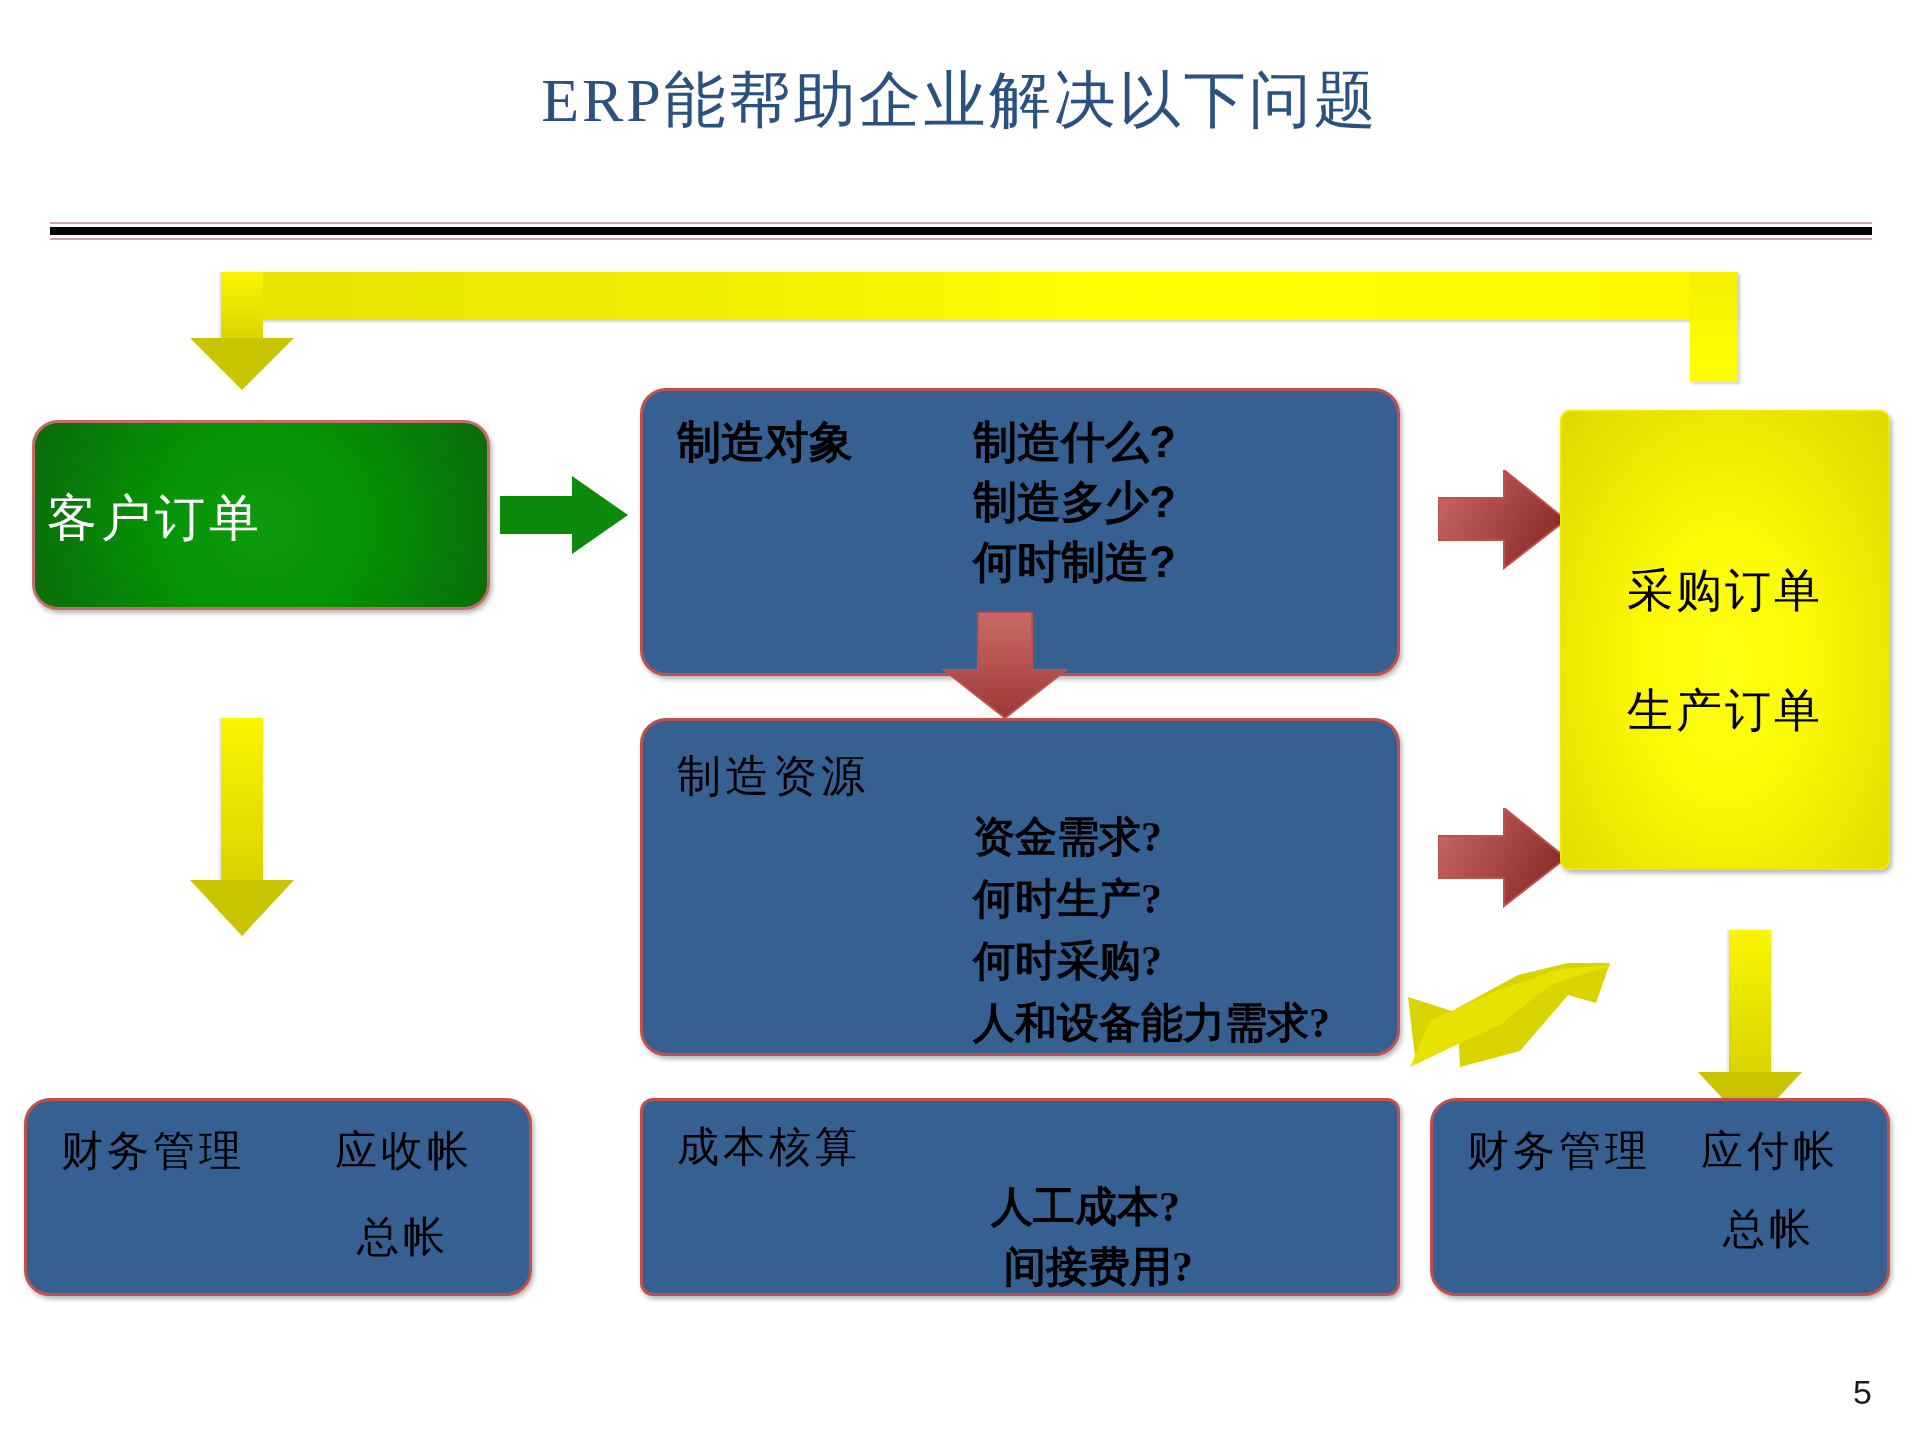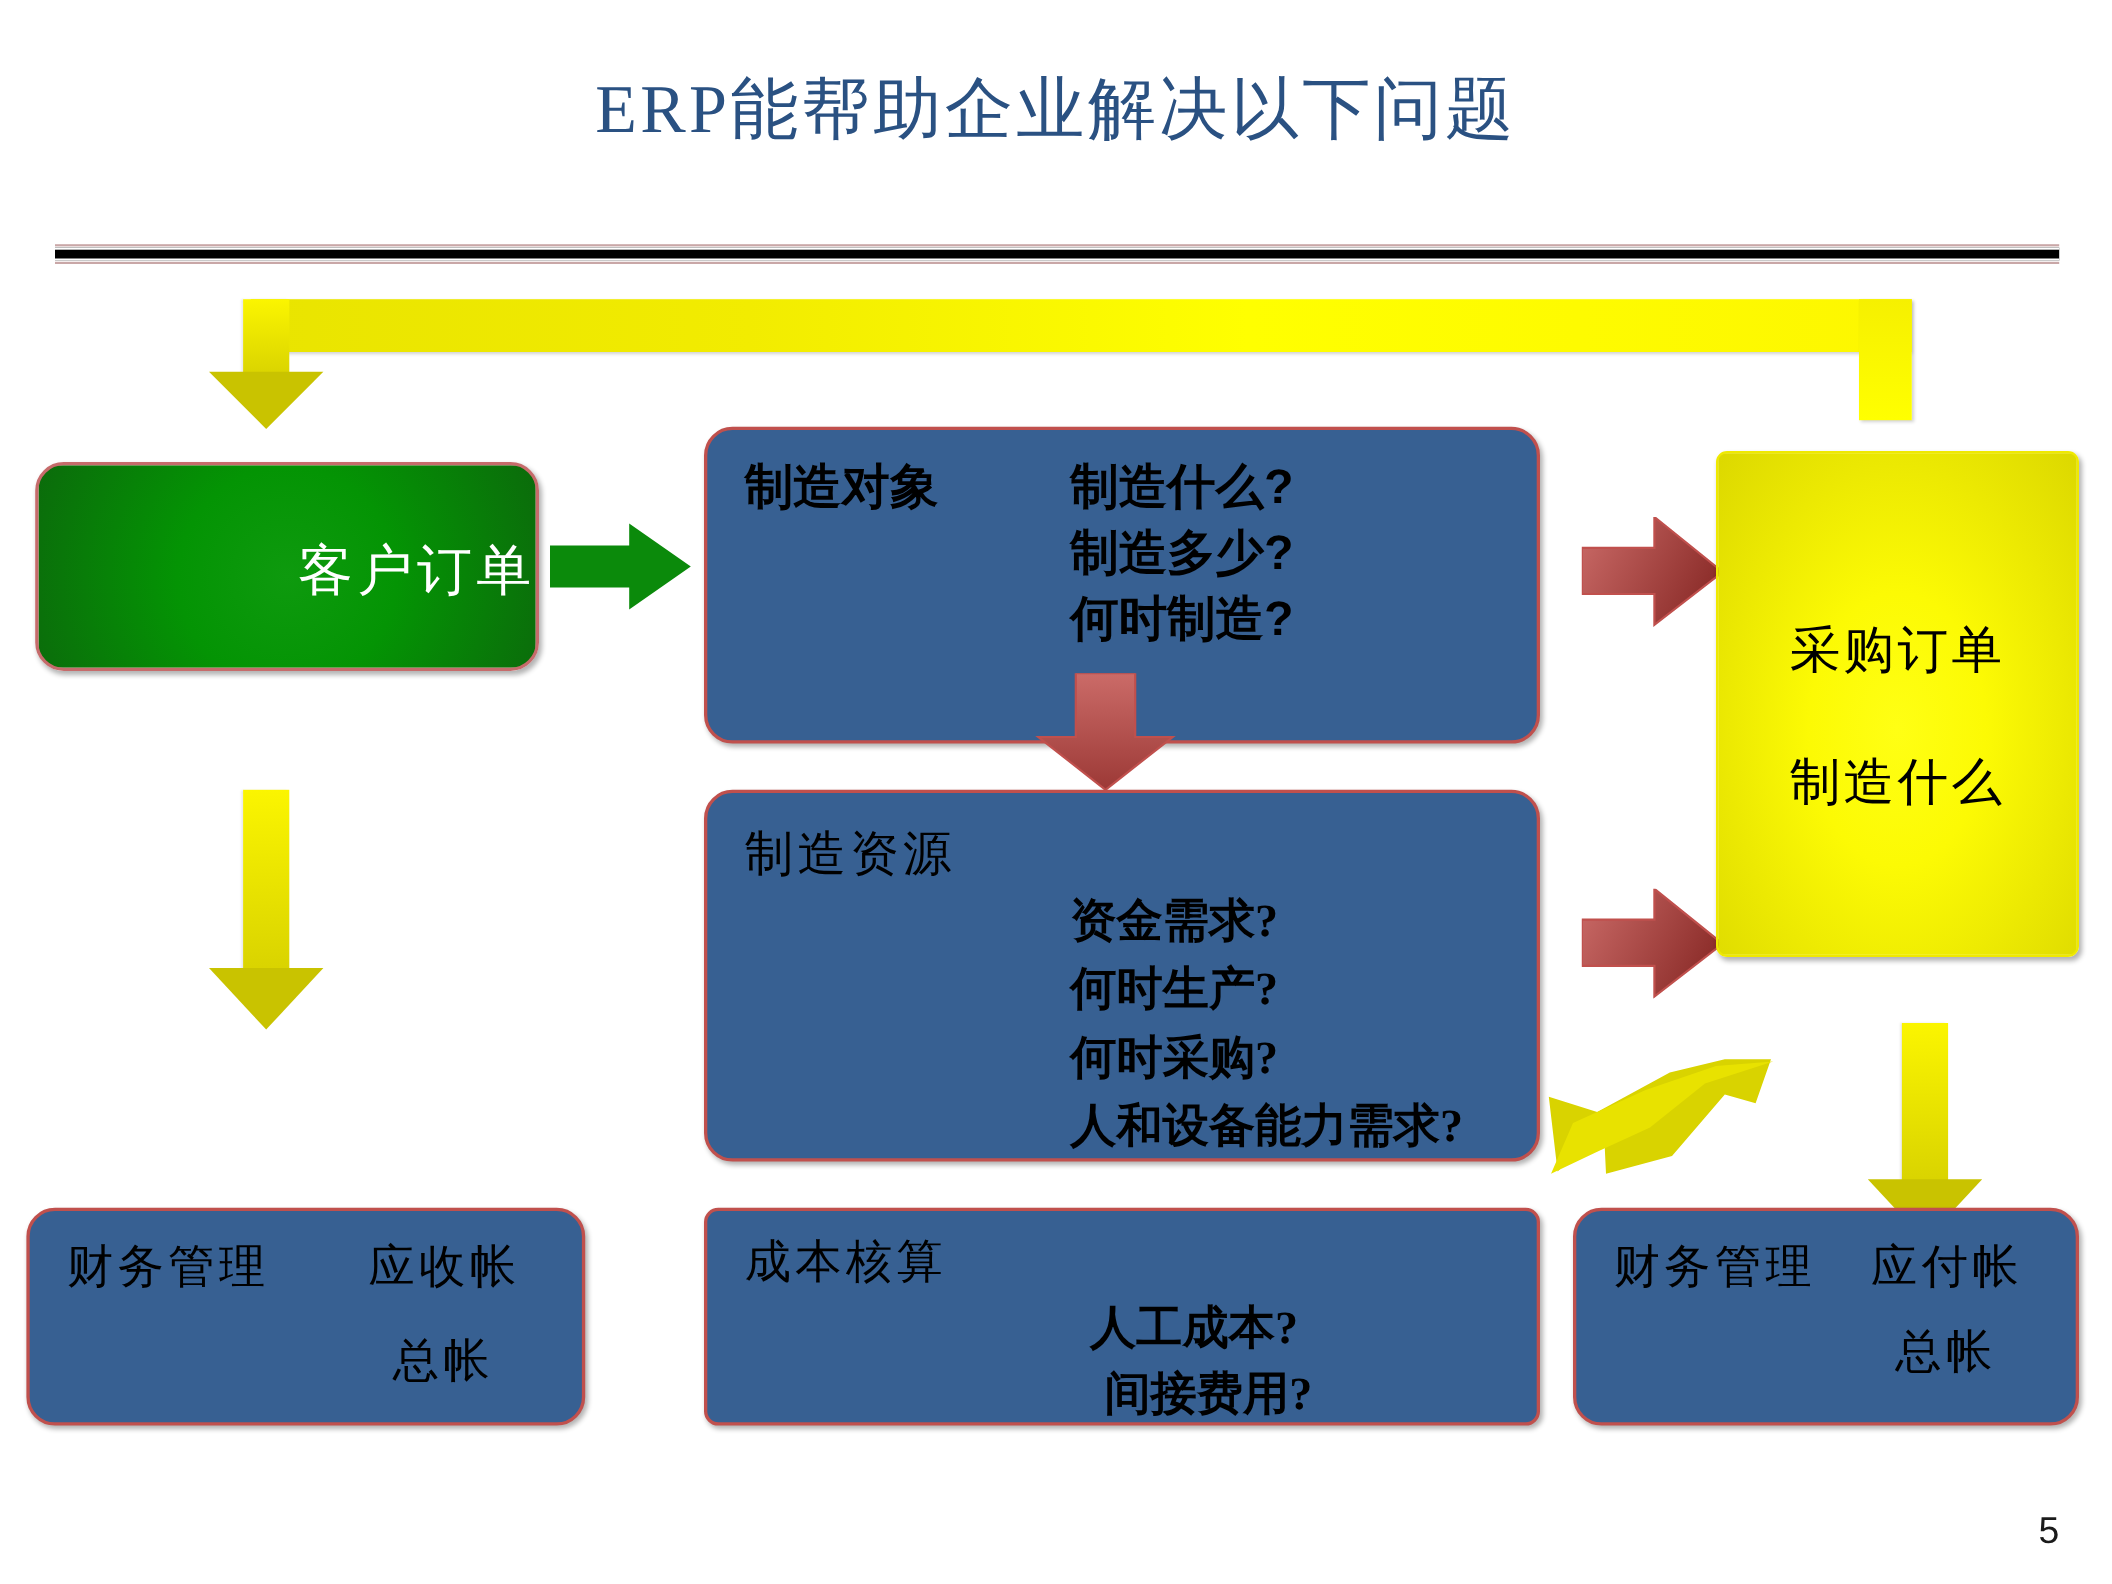--- a/index.html
+++ b/index.html
@@ -191,21 +191,21 @@
     <div class="stem" style="width:42px; height:150px;"></div>
     <div class="head" style="top:142px; border-left:52px solid transparent; border-right:52px solid transparent; border-top:56px solid #C9C300;"></div>
   </div>
 
   <svg style="position:absolute; left:1400px; top:955px; width:220px; height:130px;" viewBox="0 0 220 130">
     <polygon points="210,8 196,48 168,40 120,96 60,112 58,70 16,110 8,42 52,56 118,20 168,8" fill="#D9D300"></polygon>
     <polygon points="212,10 150,30 100,70 52,92 10,112 30,66 96,36 160,14" fill="#E8E200"></polygon>
   </svg>
 
   <div class="node green" style="left:32px; top:420px; width:458px; height:190px;">
-    <div class="node-text" style="left:0; top:62px; width:100%; text-align:right; font-size:50px; color:#ffffff; letter-spacing:4px;">客户订单</div>
+    <div class="node-text" style="left:0; top:62px; width:100%; text-align:left; font-size:50px; color:#ffffff; letter-spacing:4px;padding-left:12px;">客户订单</div>
   </div>
 
   <svg class="garrow" style="left:500px; top:470px; width:130px; height:90px;" viewBox="0 0 130 90">
     <polygon points="0,26 72,26 72,6 128,45 72,84 72,64 0,64" fill="#0B8A0B"></polygon>
   </svg>
 
   <div class="node blue" style="left:640px; top:388px; width:760px; height:288px;">
     <div class="node-text sans-bold label-left" style="top:22px; font-size:44px;">制造对象</div>
     <div class="node-text sans-bold" style="left:330px; top:22px; font-size:44px;">制造什么?</div>
     <div class="node-text sans-bold" style="left:330px; top:82px; font-size:44px;">制造多少?</div>
@@ -245,21 +245,21 @@
       <linearGradient id="rg3" x1="0" y1="0" x2="1" y2="0.4">
         <stop offset="0%" stop-color="#CB6B68"></stop>
         <stop offset="100%" stop-color="#8E2F2C"></stop>
       </linearGradient>
     </defs>
     <polygon points="0,28 66,28 66,0 128,50 66,98 66,70 0,70" fill="url(#rg3)" stroke="#C0504D" stroke-width="2"></polygon>
   </svg>
 
   <div class="node yellow" style="left:1560px; top:410px; width:330px; height:460px;">
     <div class="node-text" style="left:0; top:148px; width:100%; text-align:center; font-size:46px; letter-spacing:3px;">采购订单</div>
-    <div class="node-text" style="left:0; top:268px; width:100%; text-align:center; font-size:46px; letter-spacing:3px;">制造什么</div>
+    <div class="node-text" style="left:0; top:268px; width:100%; text-align:center; font-size:46px; letter-spacing:3px;">生产订单</div>
   </div>
 
   <div class="node blue" style="left:24px; top:1098px; width:508px; height:198px;">
     <div class="node-text label-left" style="top:22px; font-size:42px; letter-spacing:4px;">财务管理</div>
     <div class="node-text" style="left:308px; top:22px; font-size:42px; letter-spacing:4px;">应收帐</div>
     <div class="node-text" style="left:330px; top:108px; font-size:42px; letter-spacing:4px;">总帐</div>
   </div>
 
   <div class="node blue" style="left:640px; top:1098px; width:760px; height:198px;border-radius:13px;">
     <div class="node-text label-left" style="top:18px; font-size:42px; letter-spacing:4px;">成本核算</div>

